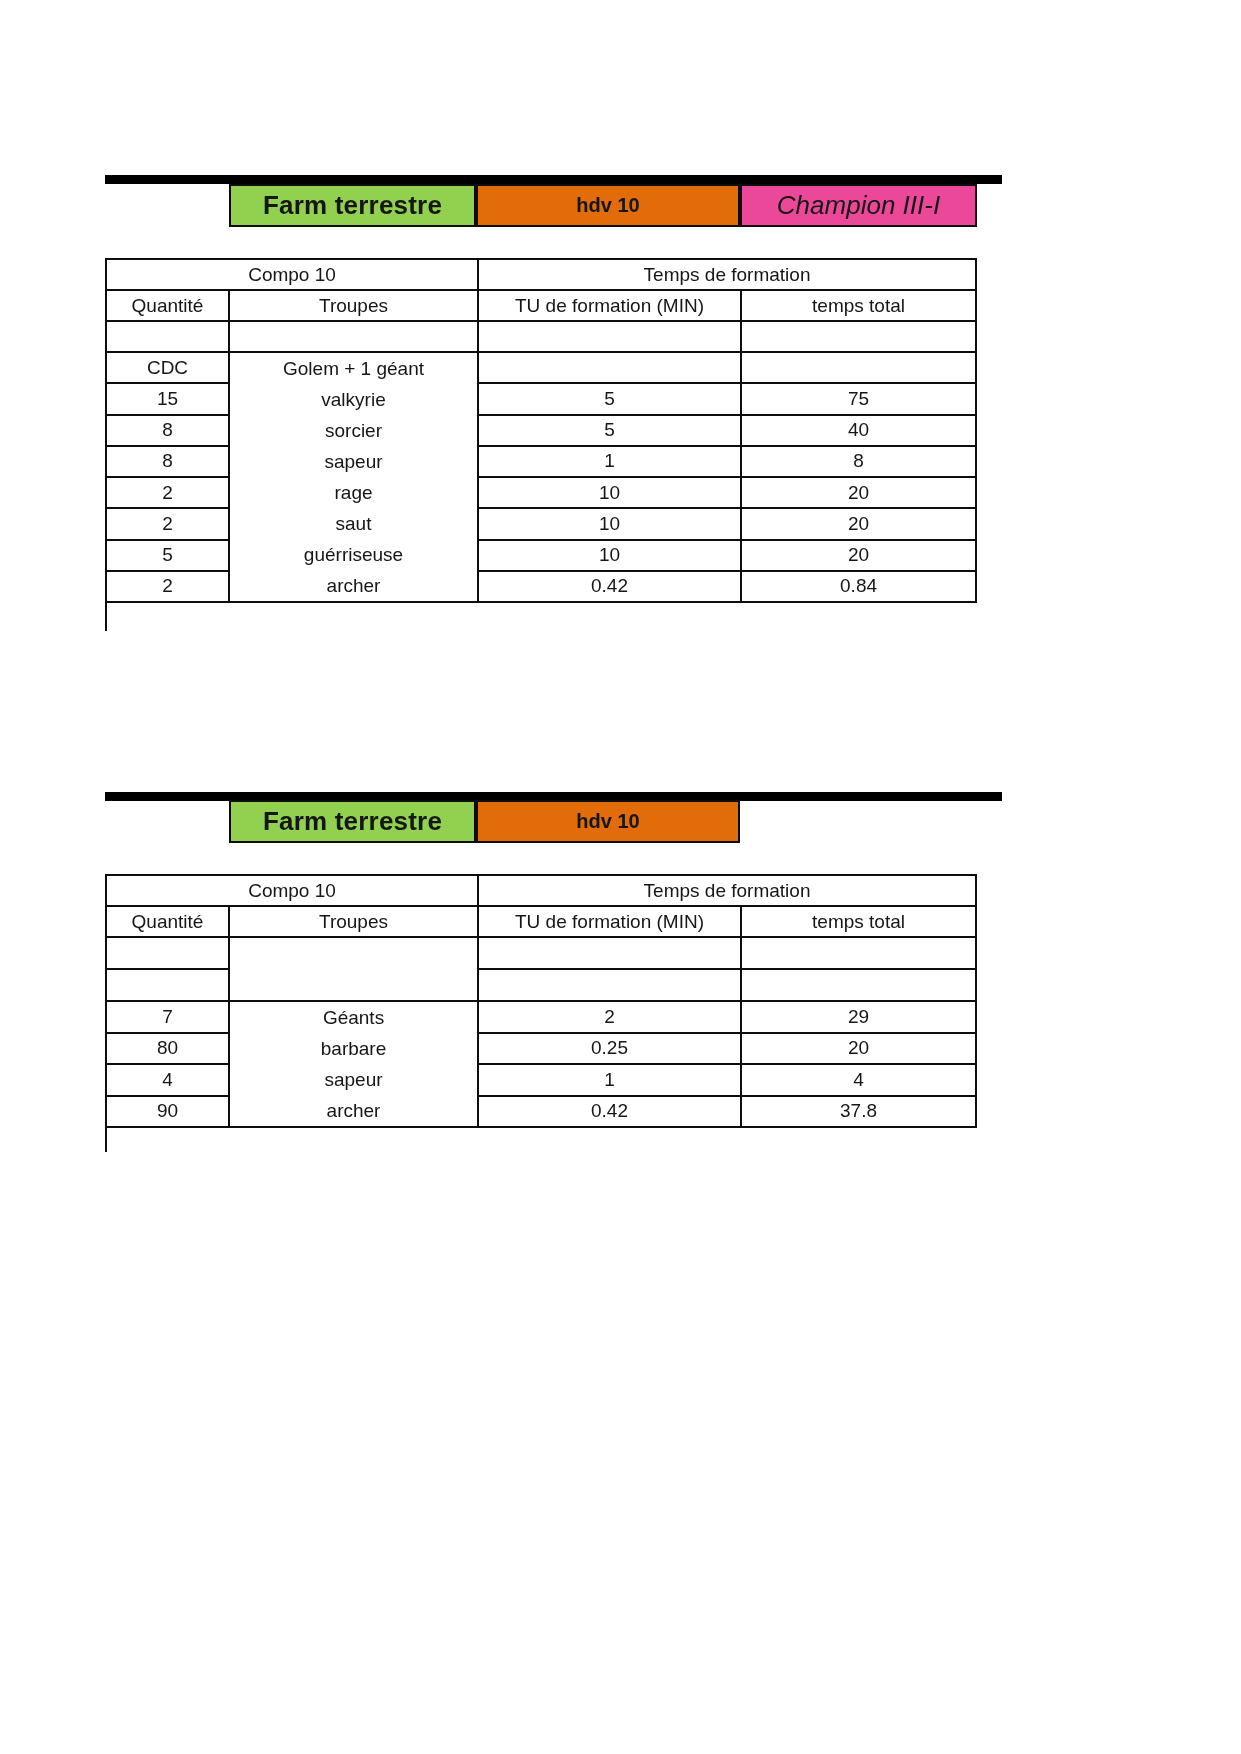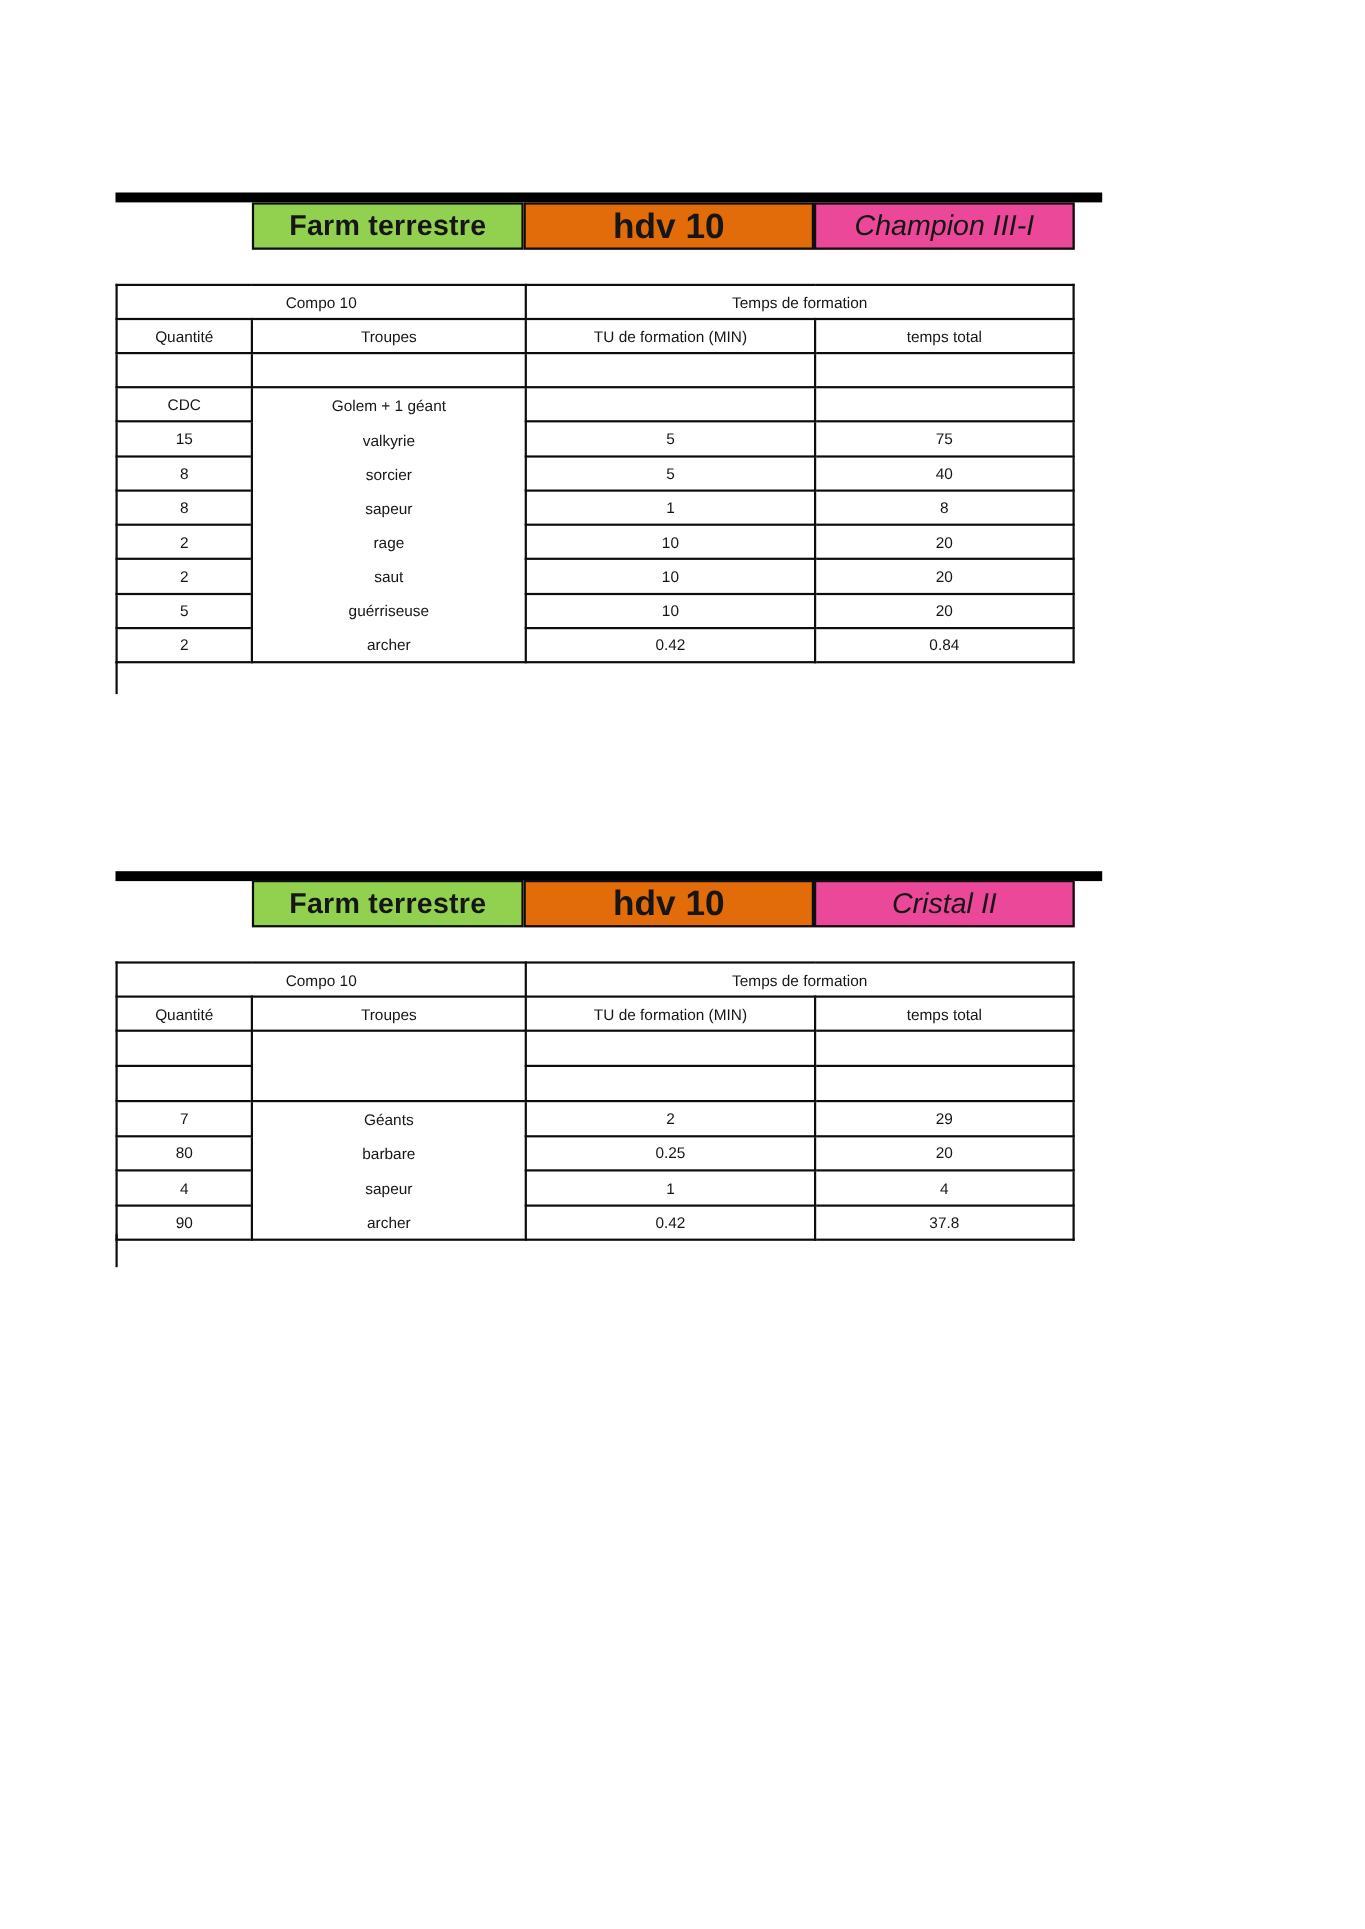--- a/index.html
+++ b/index.html
@@ -22,33 +22,33 @@
     border:2px solid #0d0d0d;box-sizing:border-box;
   }
   .banner-cat{
     left:229px;width:247px;
     background:var(--banner-green,#92d050);
     font-weight:bold;font-size:26px;letter-spacing:.2px;
   }
   .banner-hall{
     left:476px;width:264px;
     background:var(--banner-orange,#e26b0a);
-    font-weight:bold;font-size:32px;
+    font-weight:bold;font-size:20px;
   }
   .banner-league{
     left:740px;width:237px;
     background:#ec4899;
     font-style:italic;font-size:26px;
   }
   
   table.grid{
     position:absolute;
     border-collapse:collapse;
     table-layout:fixed;
-    font-size:14px;
+    font-size:19px;
   }
   table.grid td{
     border:2px solid #0d0d0d;
     text-align:center;vertical-align:middle;
     padding:0;box-sizing:border-box;
     background:#ffffff;
   }
   table.grid tr{height:31px;}
   td.gray{background:var(--row-gray,#808080);}
   td.troop-cell{vertical-align:top;}
@@ -158,23 +158,20 @@
     </table>
   <div class="left-tick" style="top:601px;"></div>
 
   <div class="banner-bar" style="top:792px;"></div>
   <div class="banner-cell banner-cat" style="top:800px;">
     <span>Farm terrestre</span>
   </div>
   <div class="banner-cell banner-hall" style="top:800px;">
     <span>hdv 10</span>
   </div>
-  <div class="banner-cell banner-league" style="top:800px;">
-    <span>Cristal II</span>
-  </div>
 
   <table class="grid" style="left:105px;top:874px;width:870px;">
     <colgroup>
       <col style="width:123px">
         <col style="width:249px">
         <col style="width:263px">
         <col style="width:235px">
     </colgroup>
     <tbody>
         <tr>

